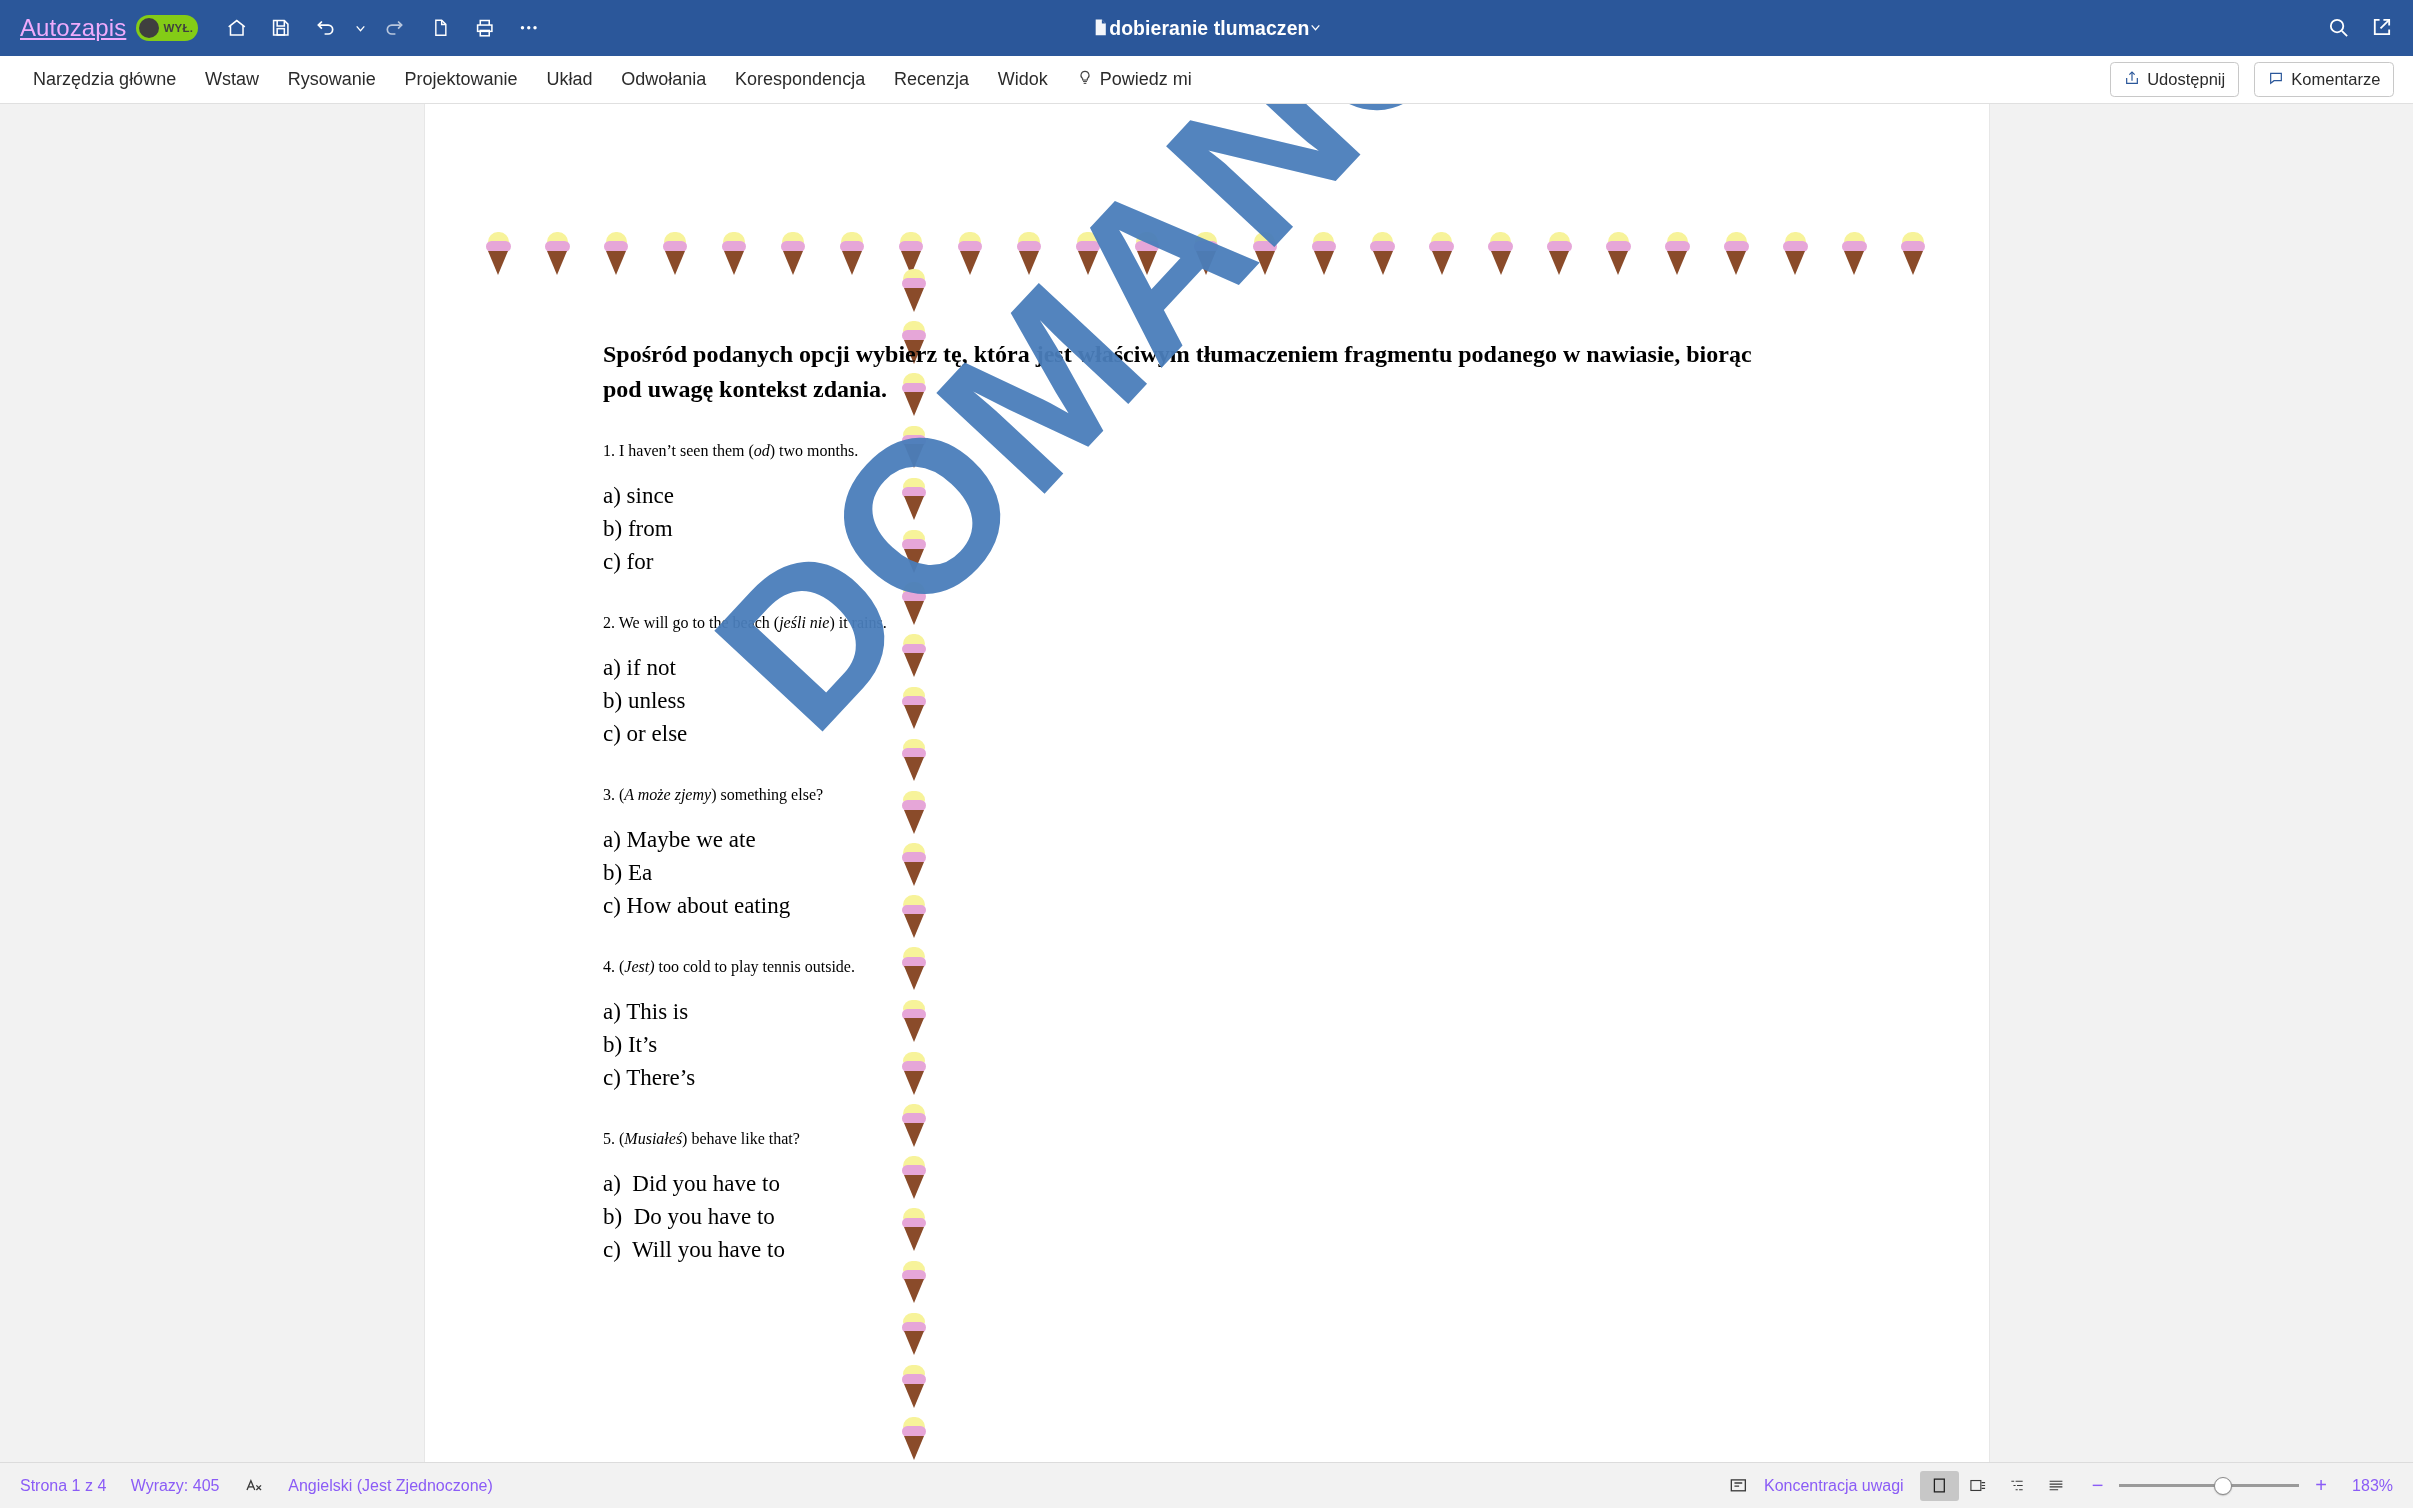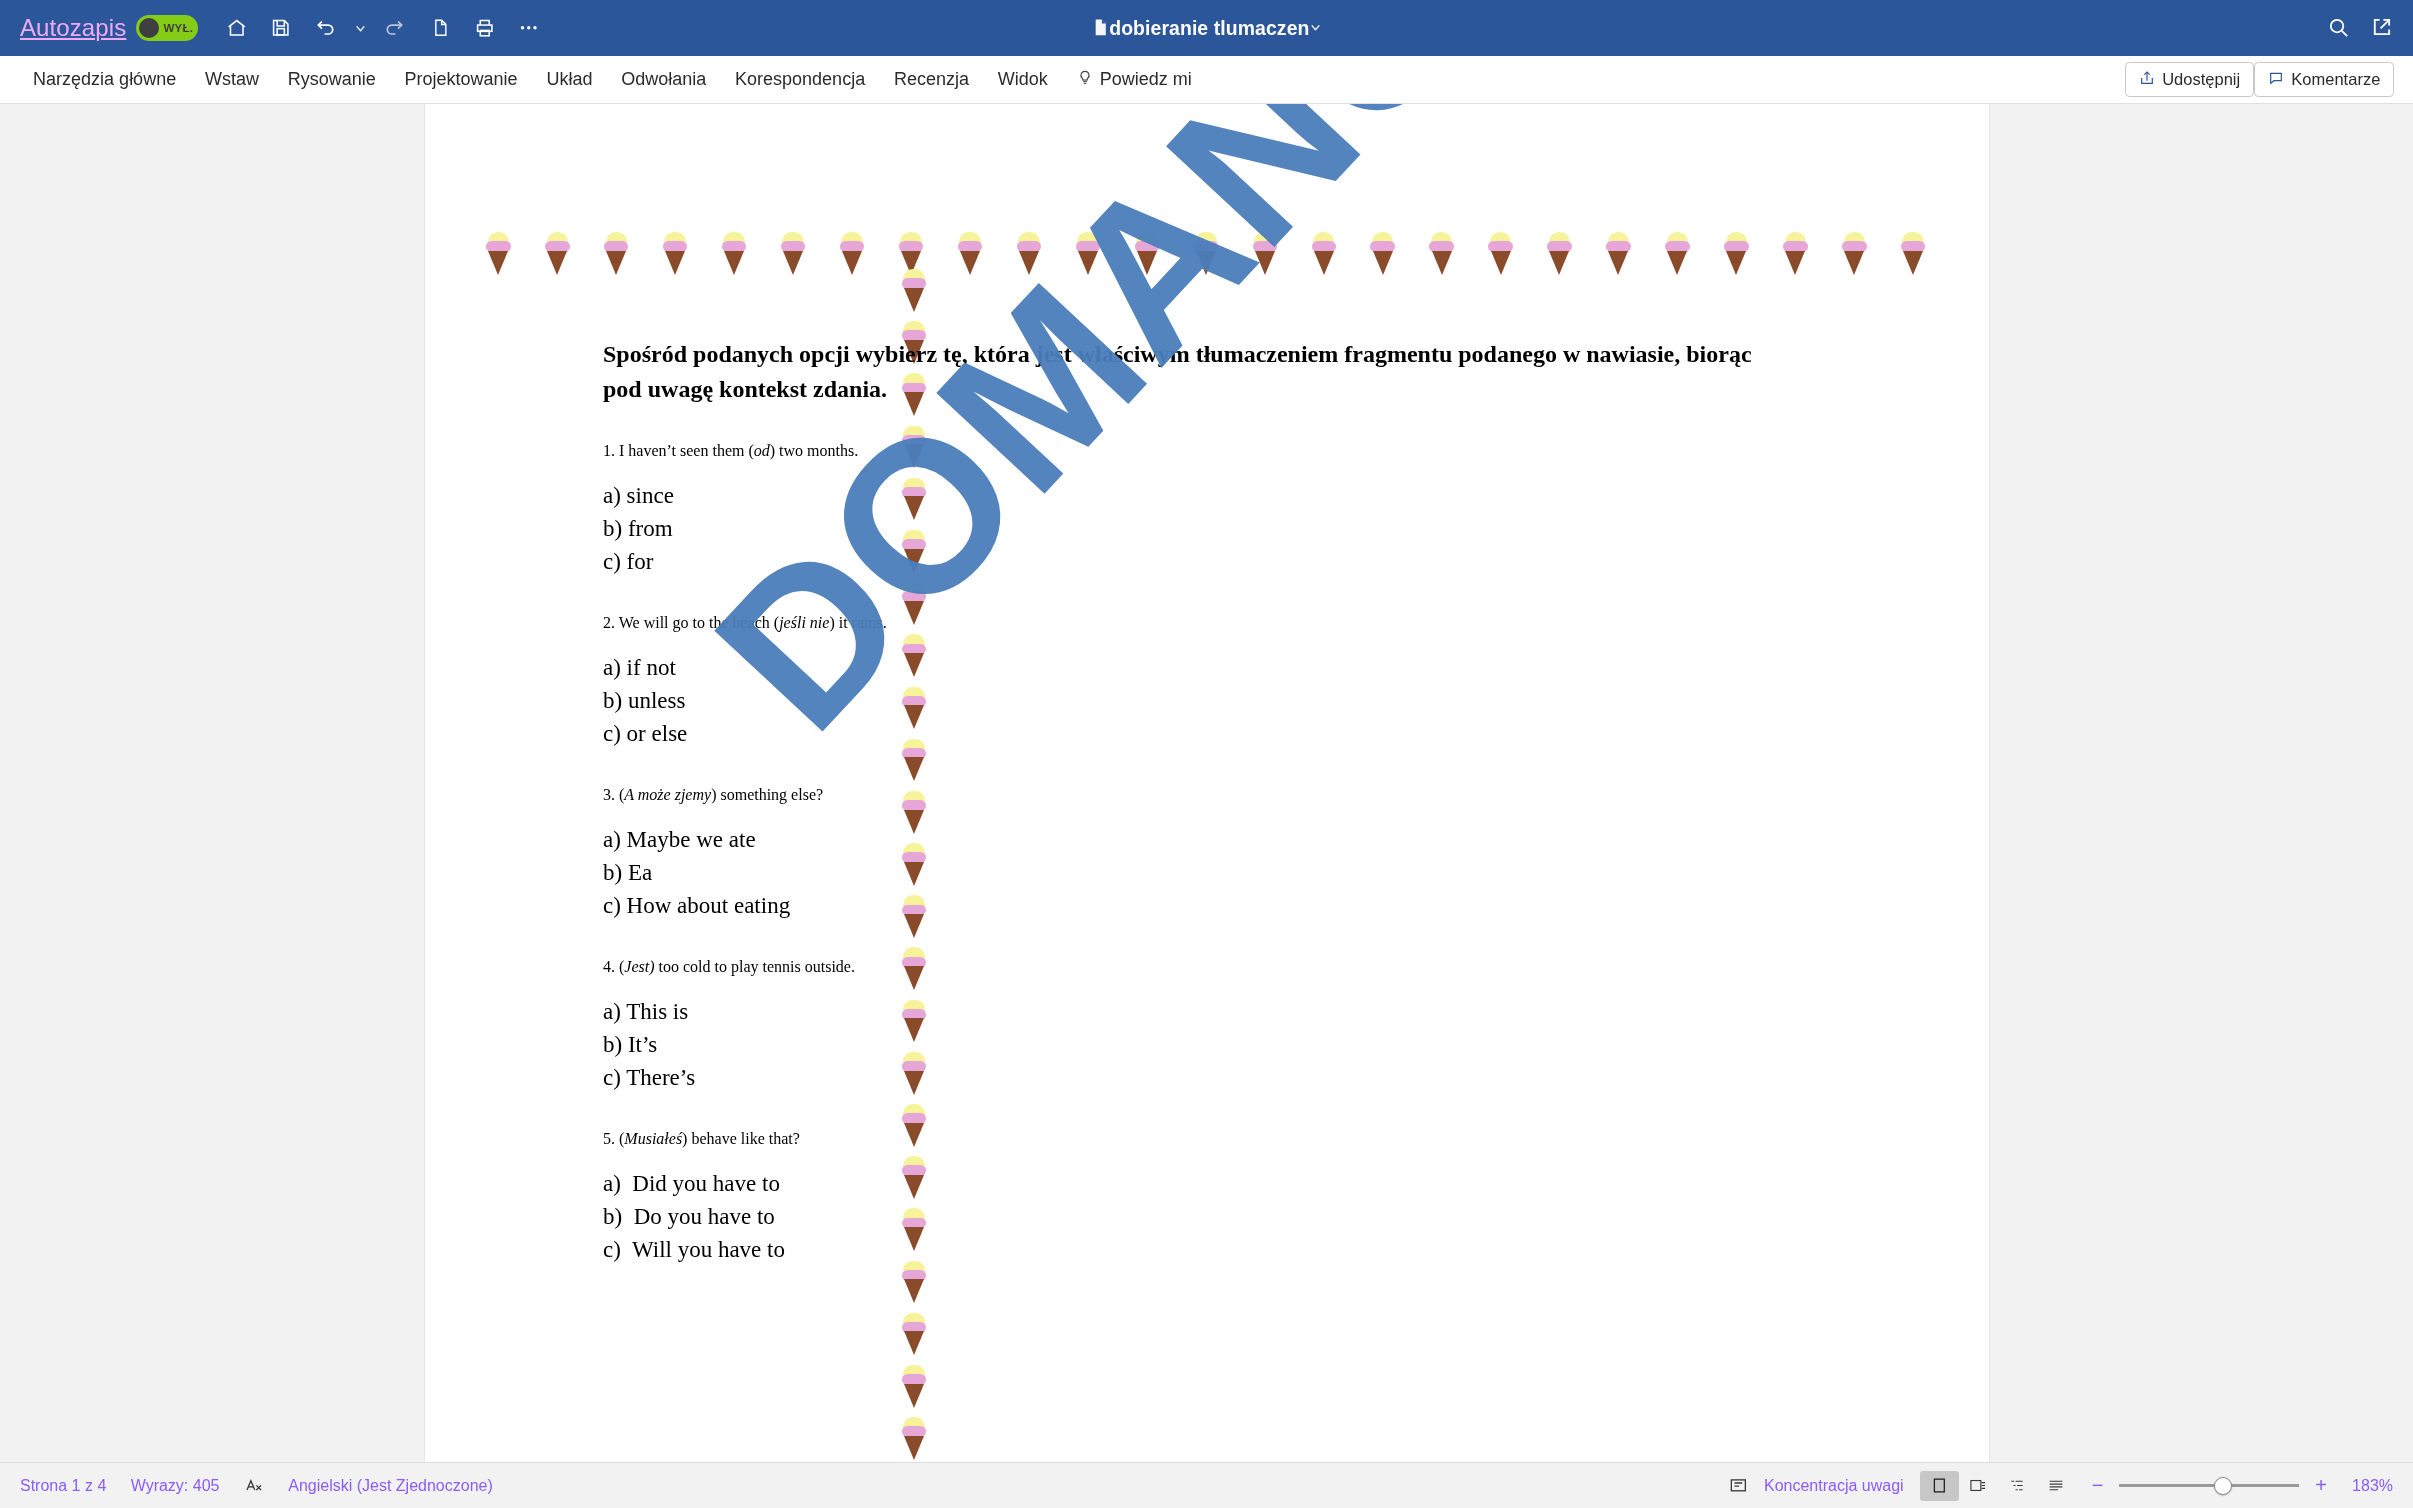--- a/index.html
+++ b/index.html
@@ -122,21 +122,21 @@
     white-space: nowrap;
   }
   .tab.tell-me {
     display: flex;
     align-items: center;
     gap: 7.2px;
   }
   .ribbon-right {
     margin-left: auto;
     display: flex;
-    gap: 0;
+    gap: 15px;
   }
   .pill {
     border: 0.7px solid #c8c8c8;
     border-radius: 4.3px;
     height: 33px;
     display: flex;
     align-items: center;
     gap: 7.2px;
     padding: 0 13px;
     font-size: 16.5px;

